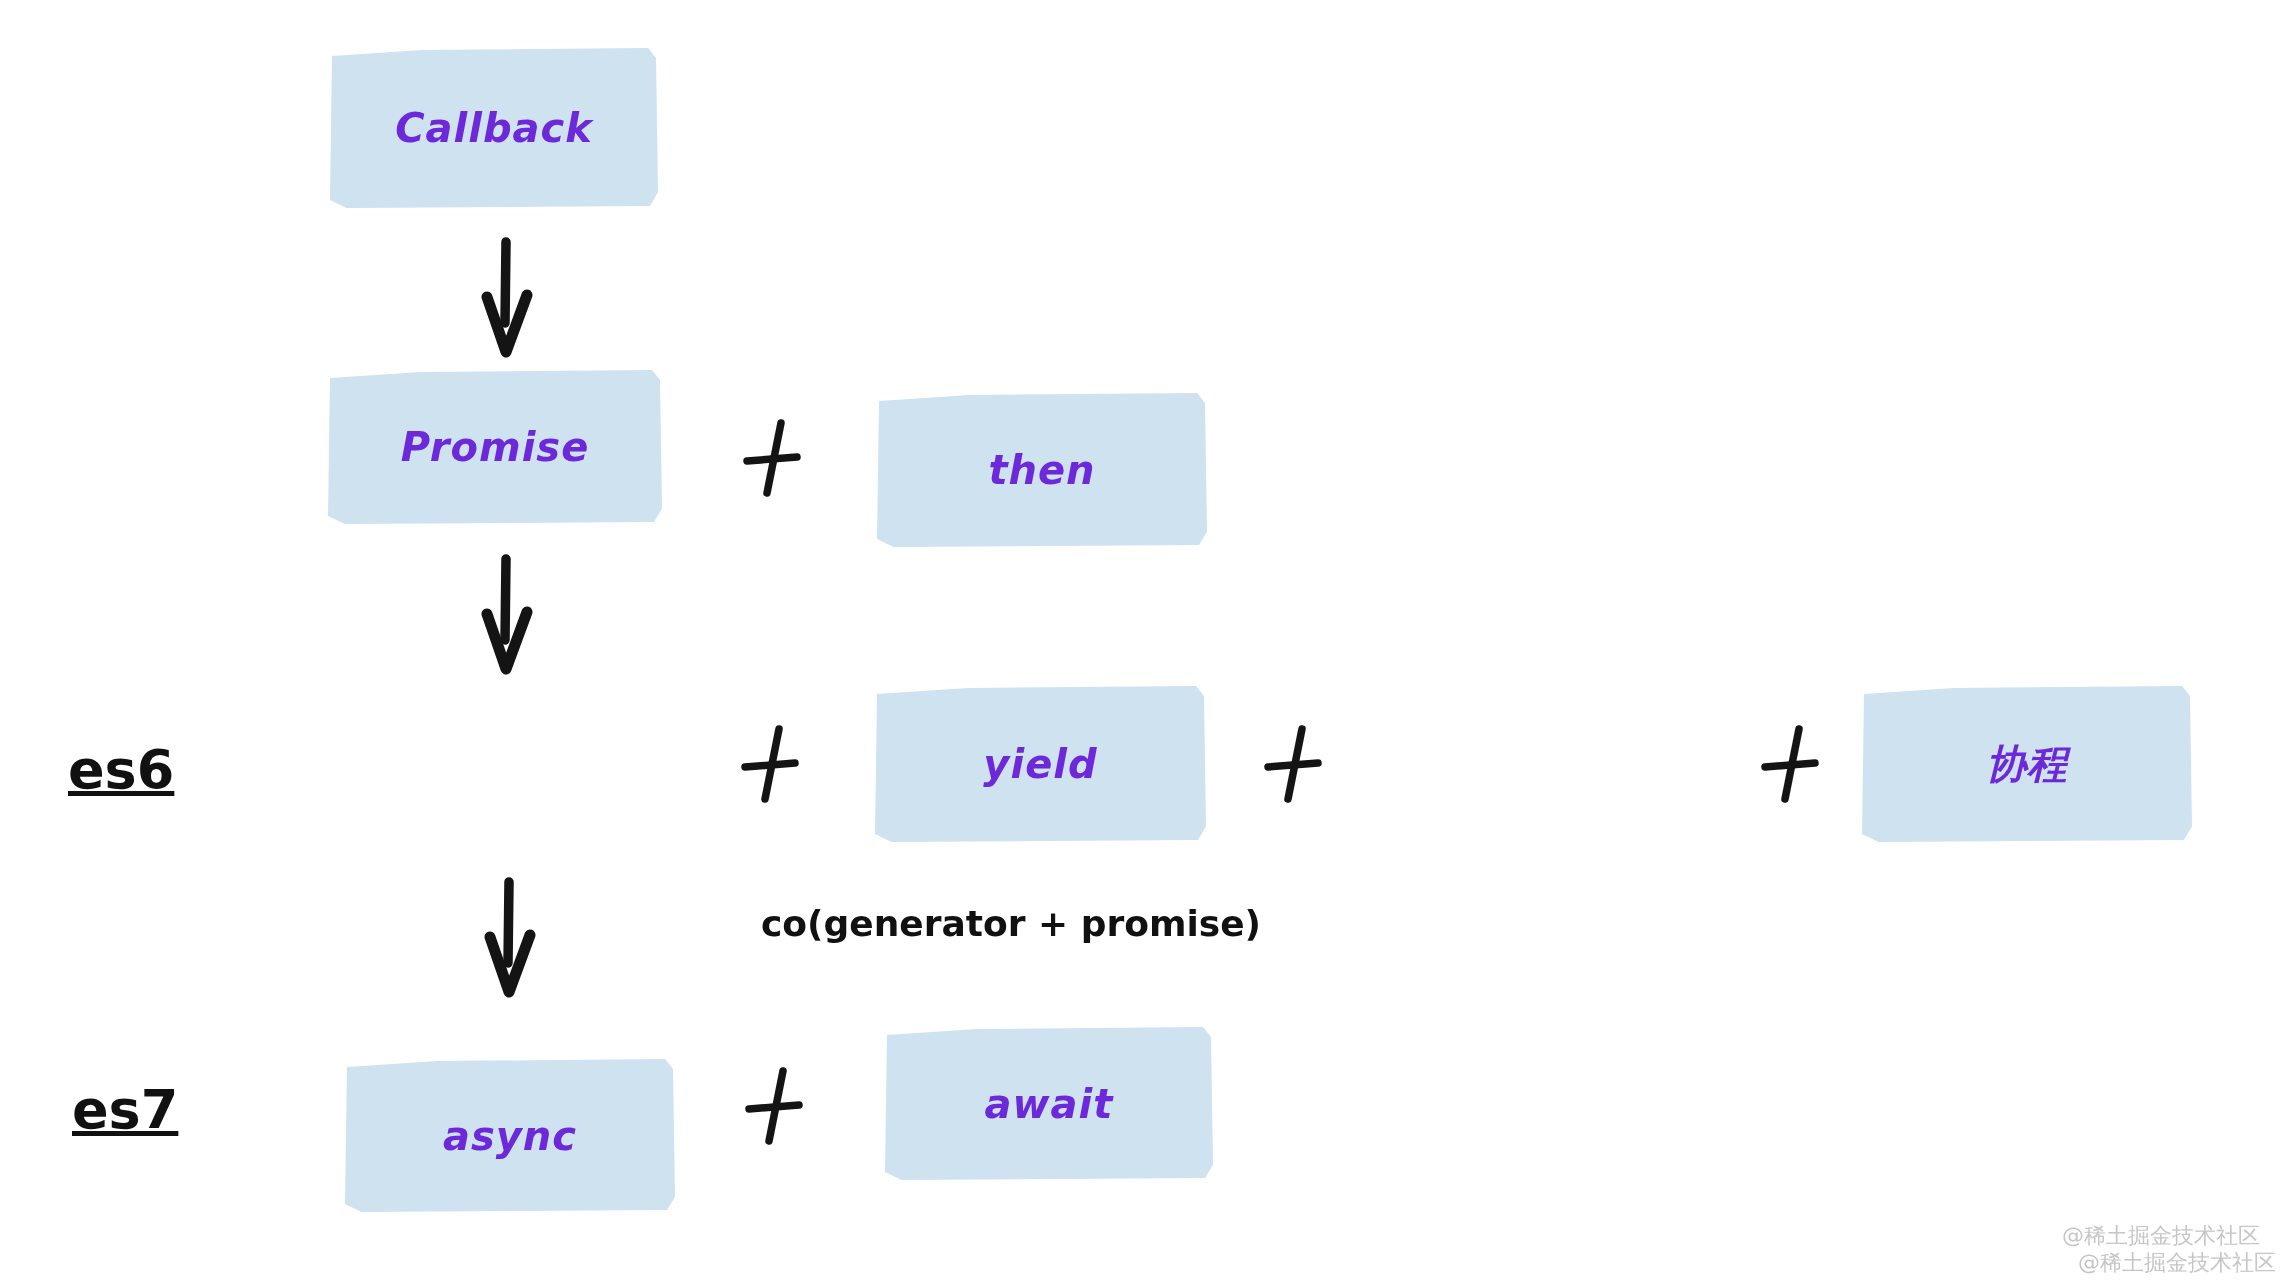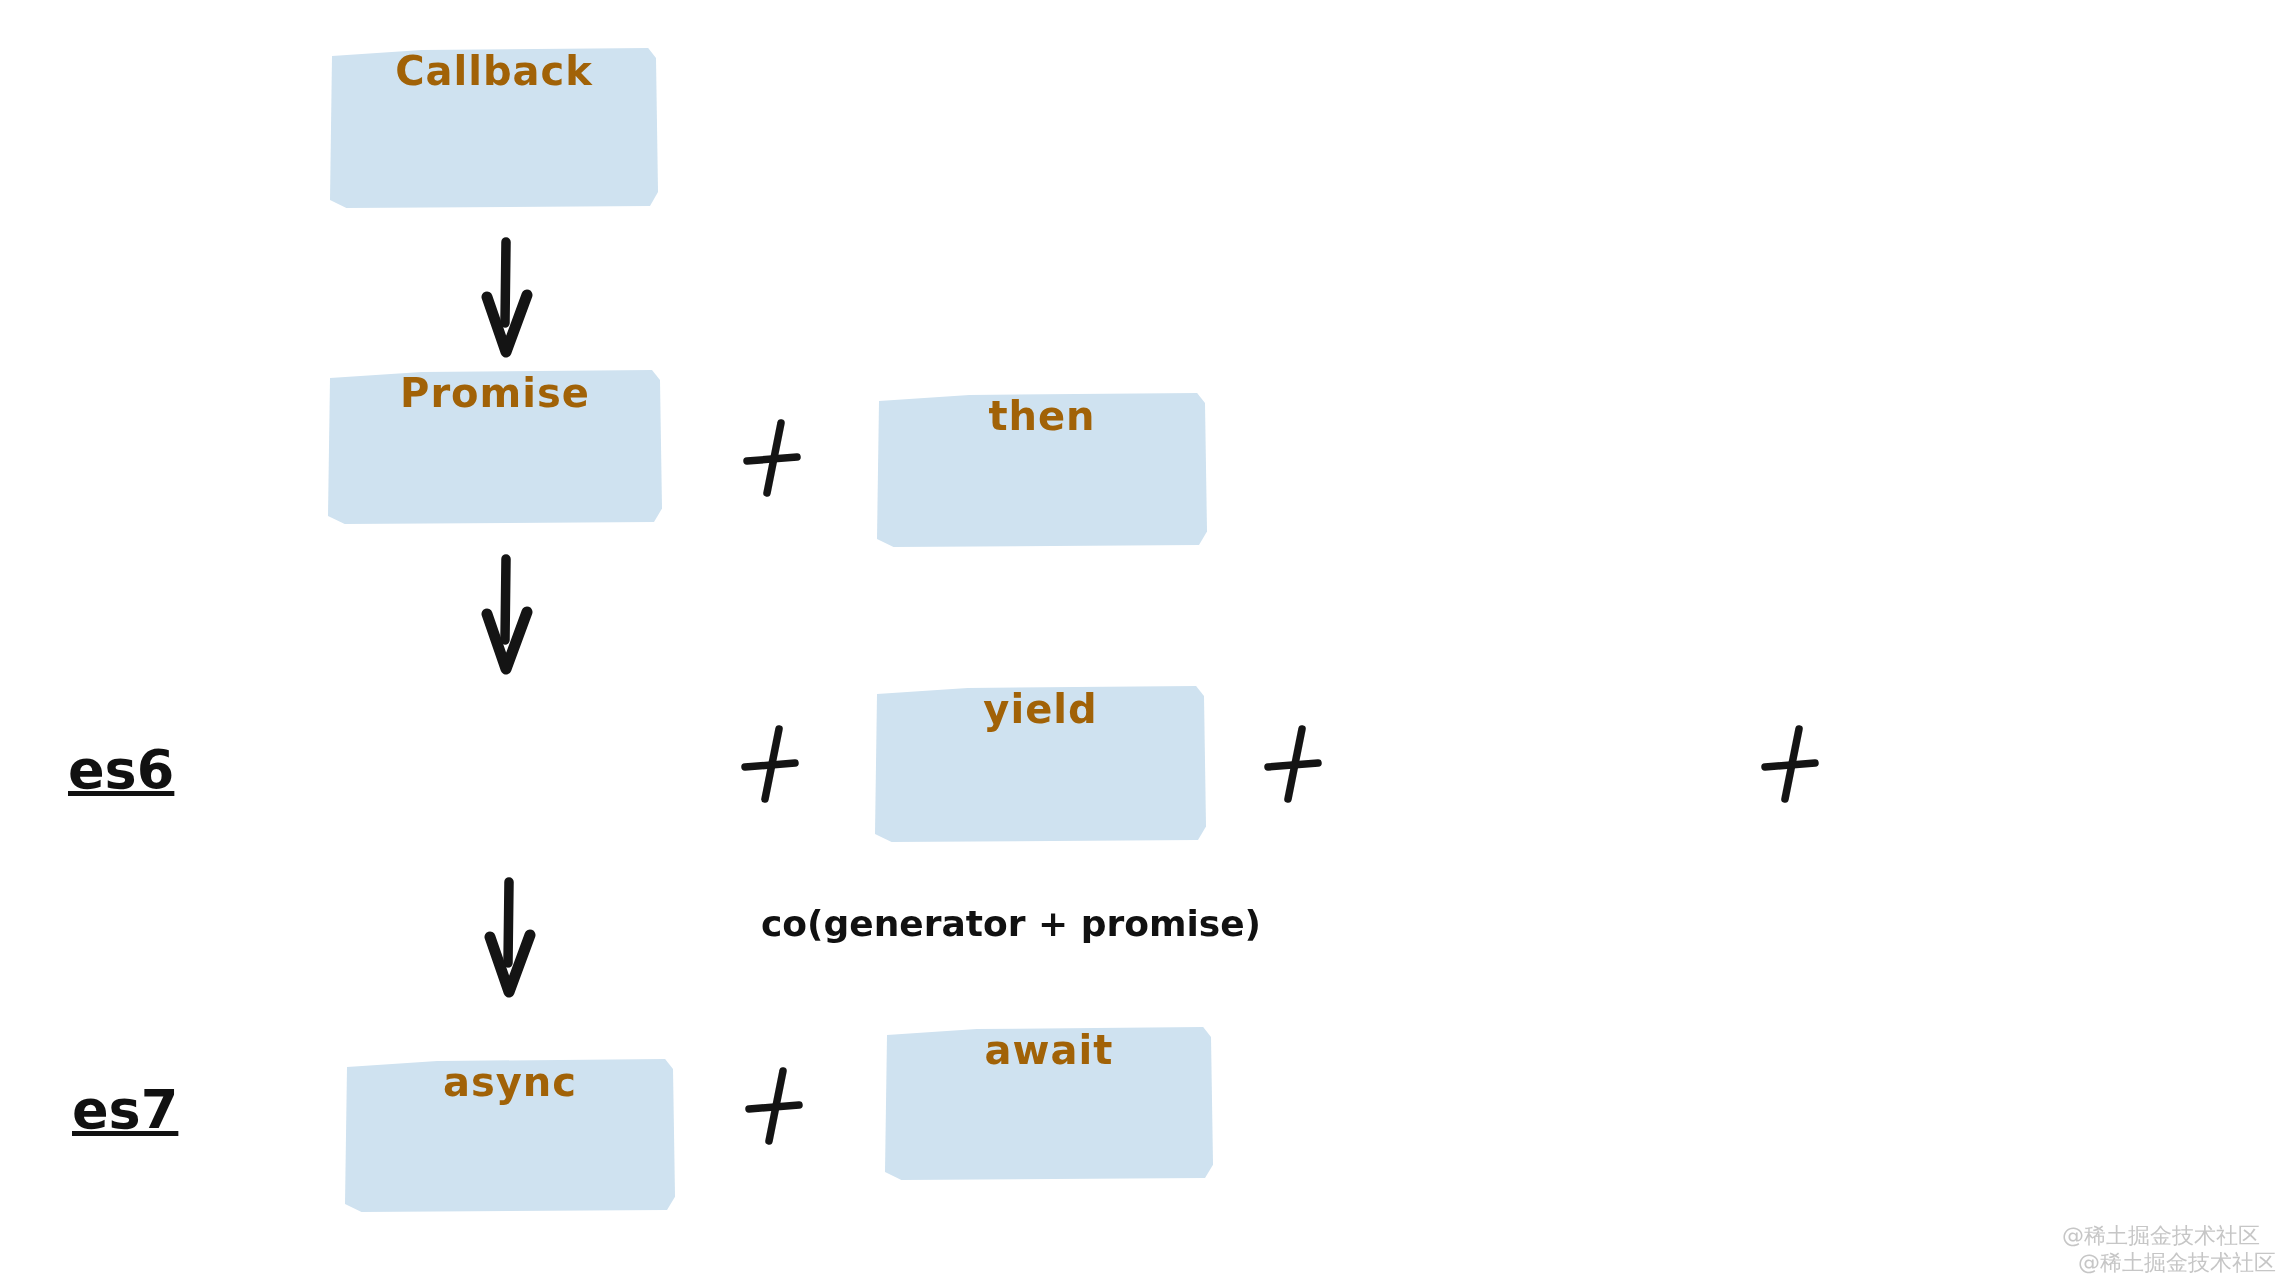--- a/index.html
+++ b/index.html
@@ -13,28 +13,30 @@
     height: 1285px;
     background: #ffffff;
     overflow: hidden;
     font-family: "DejaVu Sans", sans-serif;
     color: #141414;
   }
   .node {
     position: absolute;
     background: #cfe2f0;
     display: flex;
+    align-items: center;
     justify-content: center;
     font-weight: bold;
     font-size: 40px;
     letter-spacing: 1px;
-    color: #a16207;
+    color: #6d28d9;
     clip-path: polygon(2px 8px, 28% 2px, 97% 0px, calc(100% - 2px) 10px,
                        100% 90%, calc(100% - 8px) calc(100% - 2px),
                        5% 100%, 0px calc(100% - 8px));
+    font-style: italic;
   }
   .row-label {
     position: absolute;
     font-weight: bold;
     font-size: 54px;
     color: #111111;
     text-decoration: underline;
   }
   .annotation {
     position: absolute;
@@ -113,20 +115,23 @@
     <path d="M41 7 L27 77" fill="none" stroke="#141414" stroke-width="7.5" stroke-linecap="round"></path>
     <path d="M7 45 L57 41" fill="none" stroke="#141414" stroke-width="7.5" stroke-linecap="round"></path>
   </svg>
 
 
   <svg class="glyph" style="left:1758px; top:722px;" width="64" height="84" viewBox="0 0 64 84">
     <path d="M41 7 L27 77" fill="none" stroke="#141414" stroke-width="7.5" stroke-linecap="round"></path>
     <path d="M7 45 L57 41" fill="none" stroke="#141414" stroke-width="7.5" stroke-linecap="round"></path>
   </svg>
 
+  <div class="node" style="left:1862px; top:686px; width:330px; height:156px;">
+    <span>协程</span>
+  </div>
 
   <svg class="glyph" style="left:478px; top:875px;" width="60" height="124" viewBox="0 0 60 124">
     <path d="M31 7 L30 88" fill="none" stroke="#141414" stroke-width="9.5" stroke-linecap="round"></path>
     <path d="M12 62 L31 117 L52 60" fill="none" stroke="#141414" stroke-width="11" stroke-linecap="round" stroke-linejoin="round"></path>
   </svg>
 
   <div class="annotation" style="left:755px; top:903px; width:512px;">co(generator + promise)</div>
 
   <div class="row-label" style="left:72px; top:1078px;">es7</div>
 

